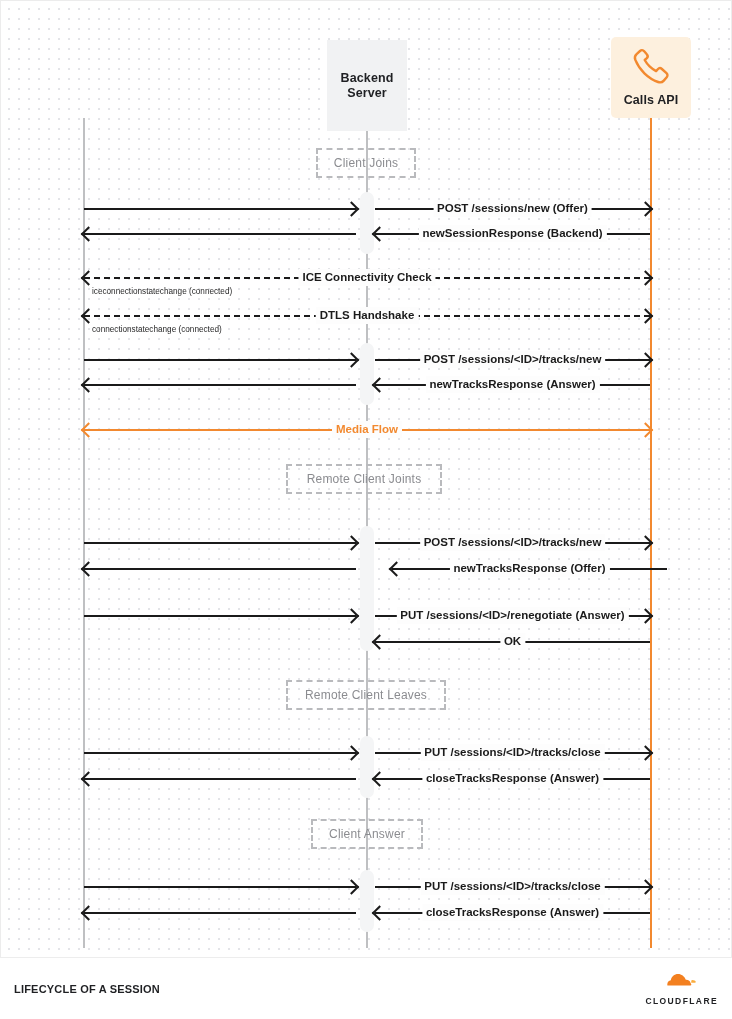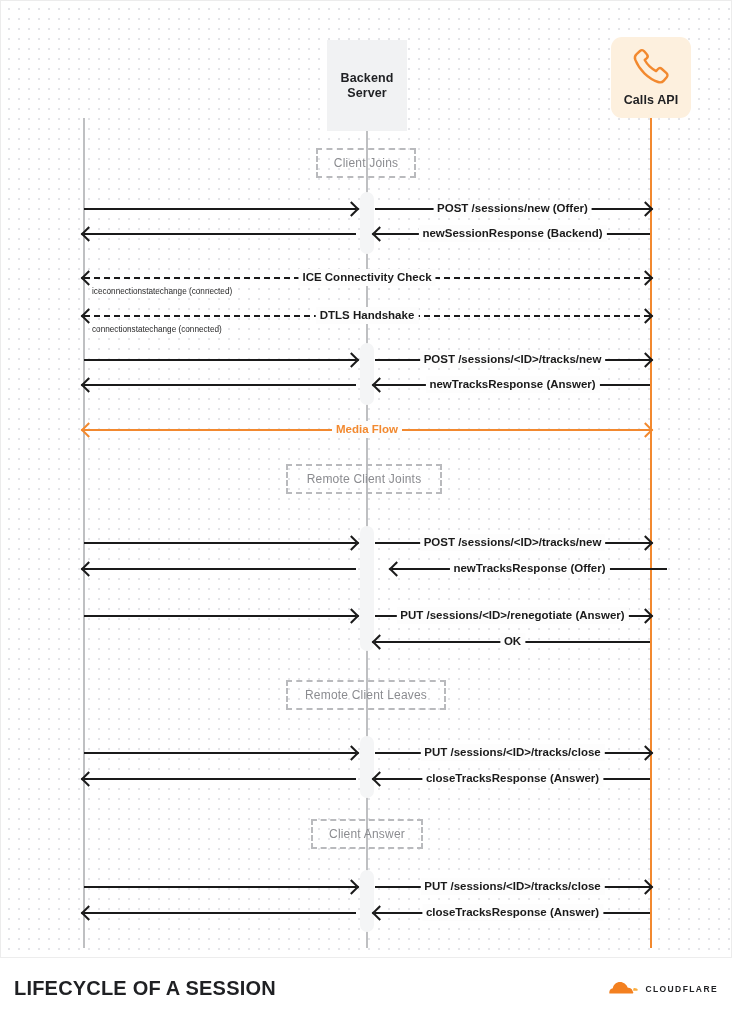--- a/index.html
+++ b/index.html
@@ -49,21 +49,21 @@
     align-items: center;
     justify-content: center;
     text-align: center;
     font-size: 12.5px;
     font-weight: bold;
     line-height: 15px;
     color: #1f2023;
     letter-spacing: .1px;
   }
   .actor.grey { background: #f1f2f3; }
-  .actor.cream { background: #fdf0de; border-radius: 11px; }
+  .actor.cream { background: #fdf0de; border-radius: 5px; }
   .actor .label { white-space: pre-line; }
   .phone-icon { display:block; margin-bottom: 4px; }
 
   
   .activation {
     position: absolute;
     width: 14px;
     background: #f4f5f6;
     border-radius: 7px;
   }
@@ -148,29 +148,30 @@
     height: 62px;
     background: #ffffff;
     border-top: 1px solid #ededed;
     display: flex;
     align-items: center;
     justify-content: space-between;
     padding: 0 14px;
     box-sizing: border-box;
   }
   #footer-title {
-    font-size: 20px;
+    font-size: 11px;
     font-weight: bold;
     color: #1f2023;
     letter-spacing: .2px;
   }
   #brand {
     display: flex;
     align-items: center;
     gap: 6px;
+    flex-direction: column;
   }
   #brand-word {
     font-size: 8.5px;
     font-weight: bold;
     letter-spacing: 1.4px;
     color: #1f2023;
   }
 </style>
 </head>
 <body>

